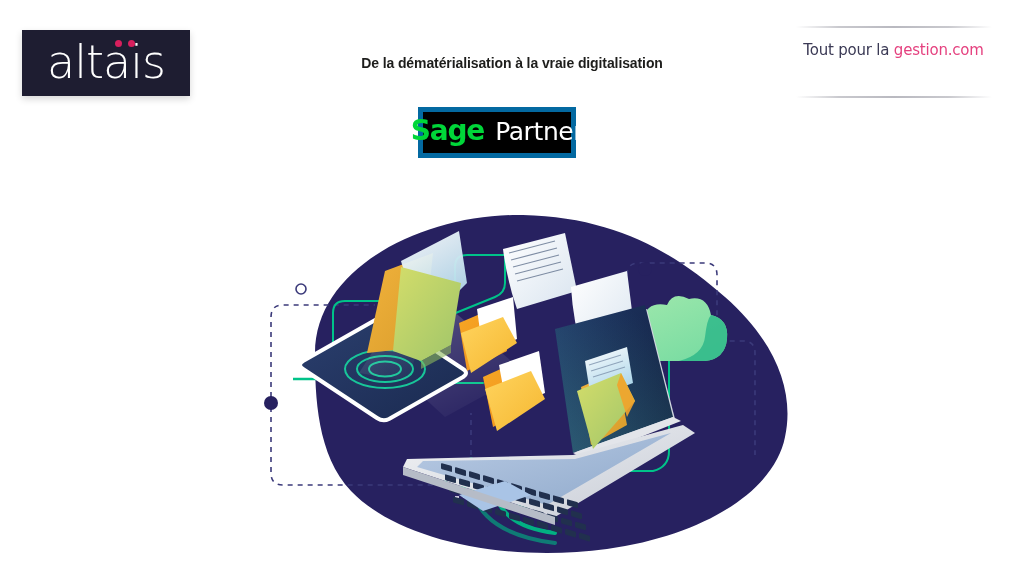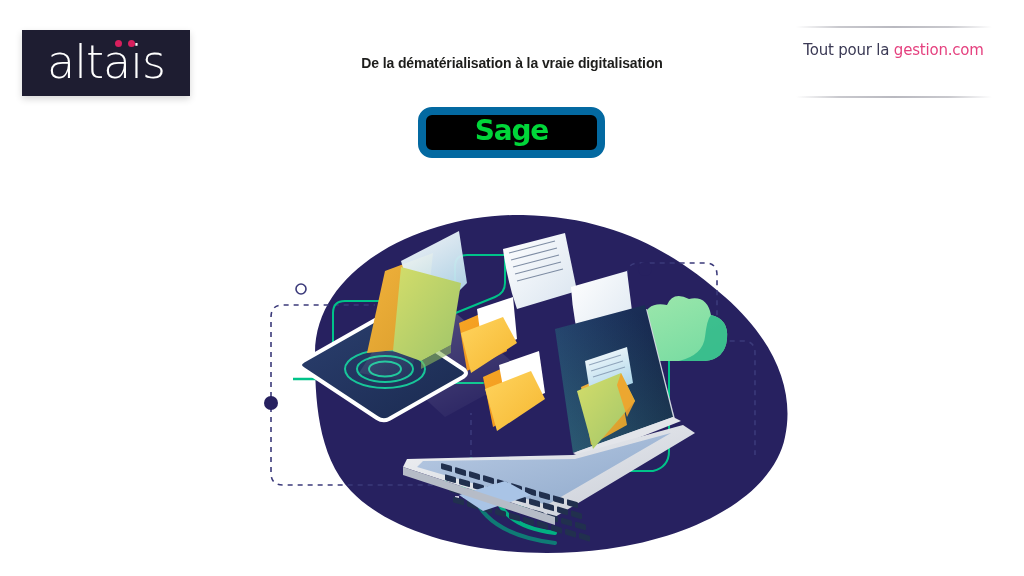--- a/index.html
+++ b/index.html
@@ -122,25 +122,25 @@
     color: #3b3a55;
     letter-spacing: -0.2px;
   }
   .tpg-line2 .dots { color: #e5417f; }
 
   
   .sage-badge {
     position: absolute;
     left: 418px;
     top: 107px;
-    width: 187px;
+    width: 158px;
     height: 51px;
     background: #000000;
-    border: 8px solid #0369a1;
-    border-radius: 14px;
+    border: 5px solid #0369a1;
+    border-radius: 0;
     box-sizing: border-box;
     display: flex;
     align-items: center;
     justify-content: center;
     gap: 11px;
   }
   .sage-word {
     font-family: "DejaVu Sans", sans-serif;
     font-size: 28px;
     font-weight: bold;
@@ -189,20 +189,21 @@
   <div class="tpg-logo">
     <div class="tpg-rule top"></div>
     <div class="tpg-line1">
       <span>Tout pour la </span><span class="accent">gestion.com</span>
     </div>
     <div class="tpg-rule bottom"></div>
   </div>
 
   <div class="sage-badge">
     <span class="sage-word">Sage</span>
+    <span class="partner-word">Partner</span>
   </div>
 
   <div class="illustration">
     <svg width="540" height="360" viewBox="0 0 540 360" xmlns="http://www.w3.org/2000/svg">
       <defs>
         <linearGradient id="gScreen" x1="0" y1="0" x2="1" y2="1">
           <stop offset="0%" stop-color="#1f3565"></stop>
           <stop offset="55%" stop-color="#17294e"></stop>
           <stop offset="100%" stop-color="#101d3a"></stop>
         </linearGradient>

